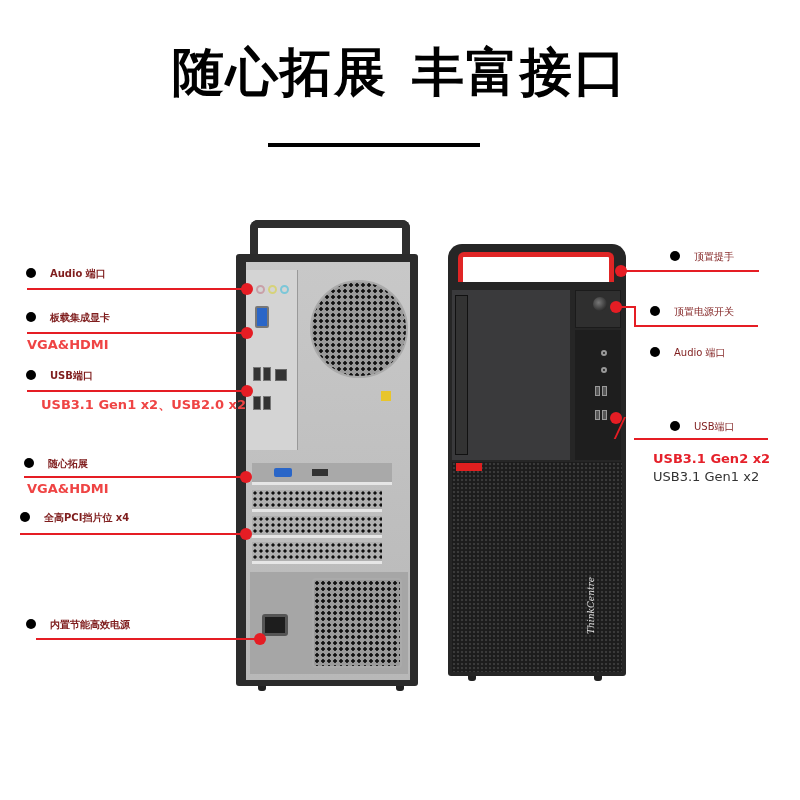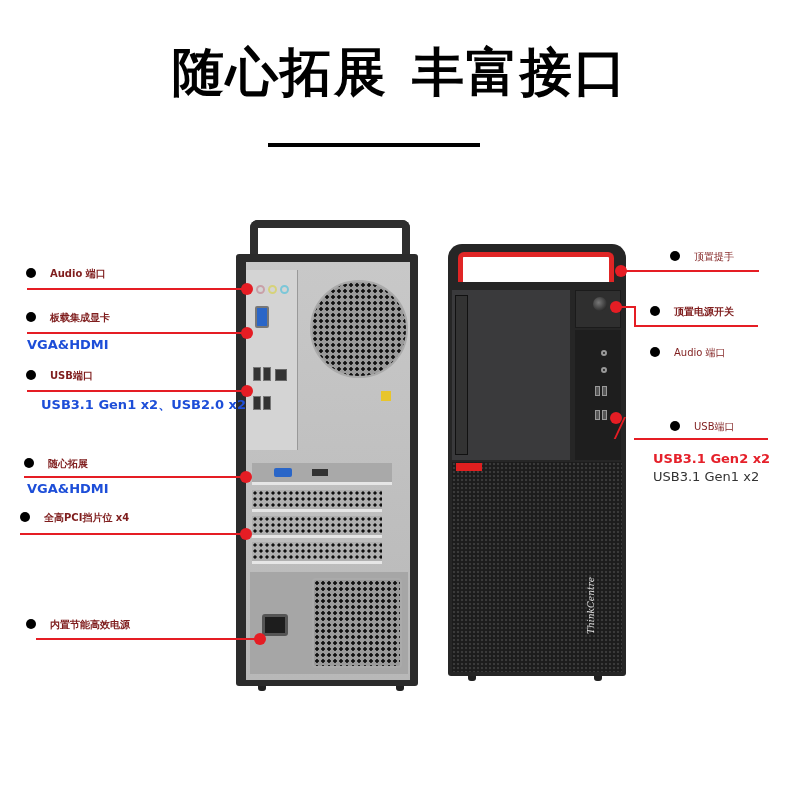--- a/index.html
+++ b/index.html
@@ -7,21 +7,21 @@
   body { position: relative; font-family: "DejaVu Sans", "Liberation Sans", sans-serif; color: #1a1a1a; }
 
   .headline { position: absolute; top: 38px; left: 0; width: 800px; text-align: center; font-size: 52px; font-weight: bold; letter-spacing: 2px; color: #000; }
   .headline span.gap { display: inline-block; width: 24px; }
   .rule { position: absolute; top: 143px; left: 268px; width: 212px; height: 4px; background: #000; }
 
   
   .lbl { position: absolute; font-size: 10px; color: #7f1d1d; white-space: nowrap; line-height: 16px; }
   .lbl .dot { display: inline-block; width: 10px; height: 10px; border-radius: 50%; background: #000; margin-right: 14px; vertical-align: middle; position: relative; top: -1px; }
   .lbl .t { font-weight: bold; vertical-align: middle; }
-  .sub { position: absolute; font-size: 13px; font-weight: bold; color: #1d4ed8; white-space: nowrap; }
+  .sub { position: absolute; font-size: 13px; font-weight: bold; color: #ef4444; white-space: nowrap; }
   .sub.red { color: #e5202a; }
   .sub.norm { font-weight: normal; color: #333; }
 
   .rline { position: absolute; height: 2px; background: #e51d24; }
   .vline { position: absolute; width: 2px; background: #e51d24; }
   .marker { position: absolute; width: 12px; height: 12px; border-radius: 50%; background: #e51d24; }
 
   
   .rear { position: absolute; left: 236px; top: 254px; width: 182px; height: 432px; background: #2b2b2b; border-radius: 3px; }
   .rear-handle { position: absolute; left: 250px; top: 220px; width: 160px; height: 40px; border: 8px solid #2e2e2e; border-bottom: none; border-radius: 8px 8px 0 0; }
@@ -155,21 +155,21 @@
 <div class="rline" style="left:621px;top:270px;width:138px;"></div>
 <div class="lbl" style="left:670px;top:249px;">
   <span class="dot"></span><span class="t" style="font-weight:normal;">顶置提手</span>
 </div>
 
 <div class="marker" style="left:610px;top:301px;"></div>
 <div class="rline" style="left:616px;top:306px;width:20px;"></div>
 <div class="vline" style="left:634px;top:306px;height:20px;"></div>
 <div class="rline" style="left:634px;top:325px;width:124px;"></div>
 <div class="lbl" style="left:650px;top:304px;">
-  <span class="dot"></span><span class="t" style="font-weight:bold;">顶置电源开关</span>
+  <span class="dot"></span><span class="t" style="font-weight:normal;">顶置电源开关</span>
 </div>
 
 <div class="lbl" style="left:650px;top:345px;">
   <span class="dot"></span><span class="t" style="font-weight:normal;">Audio 端口</span>
 </div>
 
 <div class="marker" style="left:610px;top:412px;"></div>
 <div class="rline" style="left:634px;top:438px;width:134px;"></div>
 <div class="vline" style="left:624px;top:417px;height:22px;transform:skewX(-25deg);transform-origin:top;"></div>
 <div class="lbl" style="left:670px;top:419px;">

